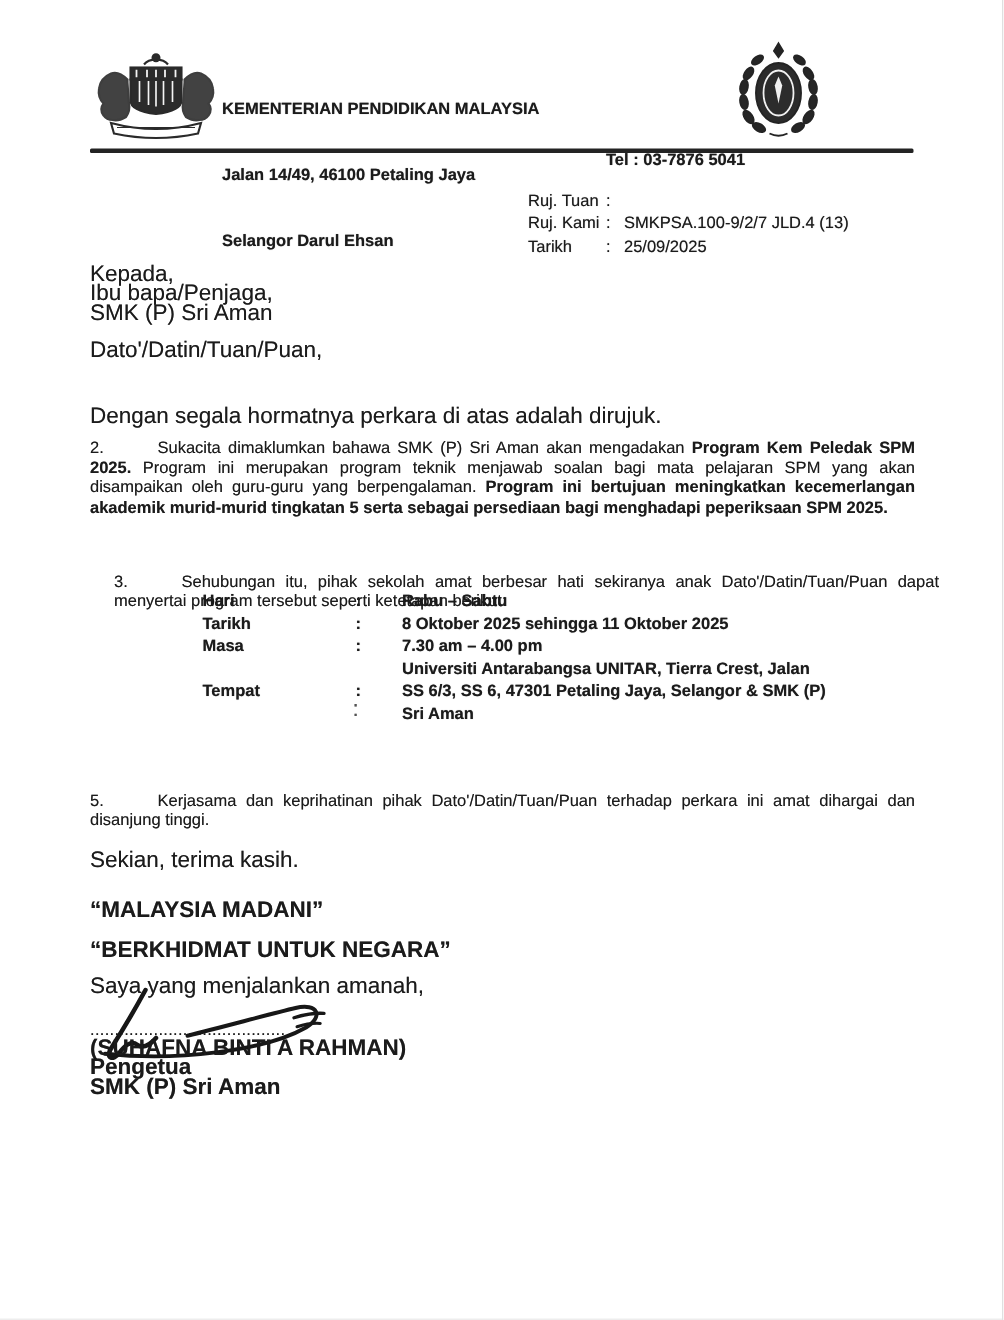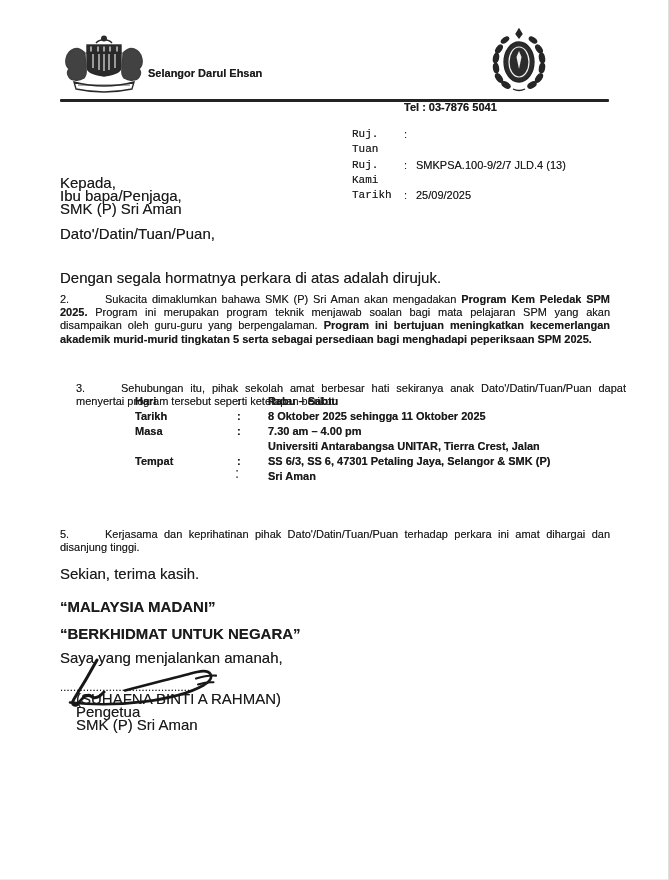--- a/index.html
+++ b/index.html
@@ -13,21 +13,21 @@
   .txt{position:absolute;font-size:15px;line-height:13px;white-space:pre;text-shadow:0 0 .4px rgba(0,0,0,.5);}
   .b{font-weight:700;}
   .para{position:absolute;width:550px;font-size:11px;line-height:13.2px;text-align:justify;text-shadow:0 0 .4px rgba(0,0,0,.5);}
   .pnum{display:inline-block;width:45px;font-style:normal;}
   .rule{position:absolute;left:60px;top:99px;width:549px;height:2.5px;background:#232323;border-radius:1px;}
   .hdr-line{display:block;}
   .header-text{position:absolute;left:148px;top:37px;font-size:11px;font-weight:700;line-height:14.6px;text-shadow:0 0 .5px rgba(0,0,0,.6);white-space:pre;}
   .contact{position:absolute;left:404px;top:70px;font-size:11px;font-weight:700;line-height:15px;text-shadow:0 0 .5px rgba(0,0,0,.6);white-space:pre;text-align:center;}
   .refs{position:absolute;left:352px;top:127px;font-size:11px;line-height:15.3px;text-shadow:0 0 .45px rgba(0,0,0,.55);}
   .refs .row{display:flex;}
-  .refs .lab{width:52px;font-family:Liberation Mono, monospace;}
+  .refs .lab{width:52px;}
   .refs .col{width:12px;}
   .logo{position:absolute;}
   .details{position:absolute;left:135px;top:394px;font-size:11px;font-weight:700;line-height:15px;text-shadow:0 0 .45px rgba(0,0,0,.6);}
   .details .row{display:flex;align-items:center;}
   .details .lab{width:102px;}
   .details .col{width:31px;}
   .details .val{width:292px;white-space:pre-line;}
   .sig{position:absolute;left:55px;top:657px;}
   .dots{position:absolute;left:60px;top:681px;font-size:11px;letter-spacing:.2px;white-space:nowrap;}
   .crest-leaf{fill:#262626;}
@@ -54,20 +54,22 @@
 
         <path d="M63,20 q6,-6 11,-4 q7,3 8,10 q1,6 -3,10 q3,4 0,8 q-2,3 -6,3 q-4,1 -9,-2 q-3,-4 -2,-9 l1,-14 z" fill="#2e2e2e" opacity=".9"></path>
 
         <path d="M14,49 q30,8 60,0 l-2,7 q-28,6 -56,0 z" fill="#ffffff" stroke="#2a2a2a"></path>
         <path d="M18,52 h52" stroke="#2a2a2a" stroke-width=".8"></path>
       </g>
     </svg>
   </div>
 
   <div class="header-text">
+    <span class="hdr-line">KEMENTERIAN PENDIDIKAN MALAYSIA</span>
+    <span class="hdr-line">Jalan 14/49, 46100 Petaling Jaya</span>
     <span class="hdr-line">Selangor Darul Ehsan</span>
   </div>
 
   <div class="contact">
     <span class="hdr-line">Tel : 03-7876 5041</span>
   </div>
 
   <div class="logo" style="left:487px;top:27px;">
     <svg width="64" height="68" viewBox="0 0 64 68">
       <g stroke="#242424" fill="none" stroke-width="1.3">
@@ -173,15 +175,15 @@
         <path stroke-width="3" d="M42,3 C36,14 26,31 19,42 C15,48.5 20.5,50.5 24.5,45 C28,40 32.5,36.5 36.5,39.5 C39.5,41.8 44,40.5 49,35"></path>
         <path stroke-width="2.6" d="M15,45.5 C62,50.5 121,44 149,28 C161,20.5 157,11.5 142,15 C126,18.8 96,27 70,33.5"></path>
         <path stroke-width="2.2" d="M141,21.5 C148,19.3 155,18.2 161,18.6"></path>
         <path stroke-width="2" d="M143,27.5 C149,25.6 154.5,25 158.5,25.3"></path>
       </g>
     </svg>
   </div>
 
   <div class="dots txt" style="left:60px;top:681px;">........................................</div>
 
-  <div class="txt" style="left:76px;top:692px;"><span style="display:block">(SUHAFNA BINTI A RAHMAN)</span><span style="display:block">Pengetua</span><span style="display:block">SMK (P) Sri Aman</span></div>
+  <div class="txt" style="left:60px;top:692px;font-weight:bold;"><span style="display:block">(SUHAFNA BINTI A RAHMAN)</span><span style="display:block">Pengetua</span><span style="display:block">SMK (P) Sri Aman</span></div>
 
 </div>
 
 </body></html>

